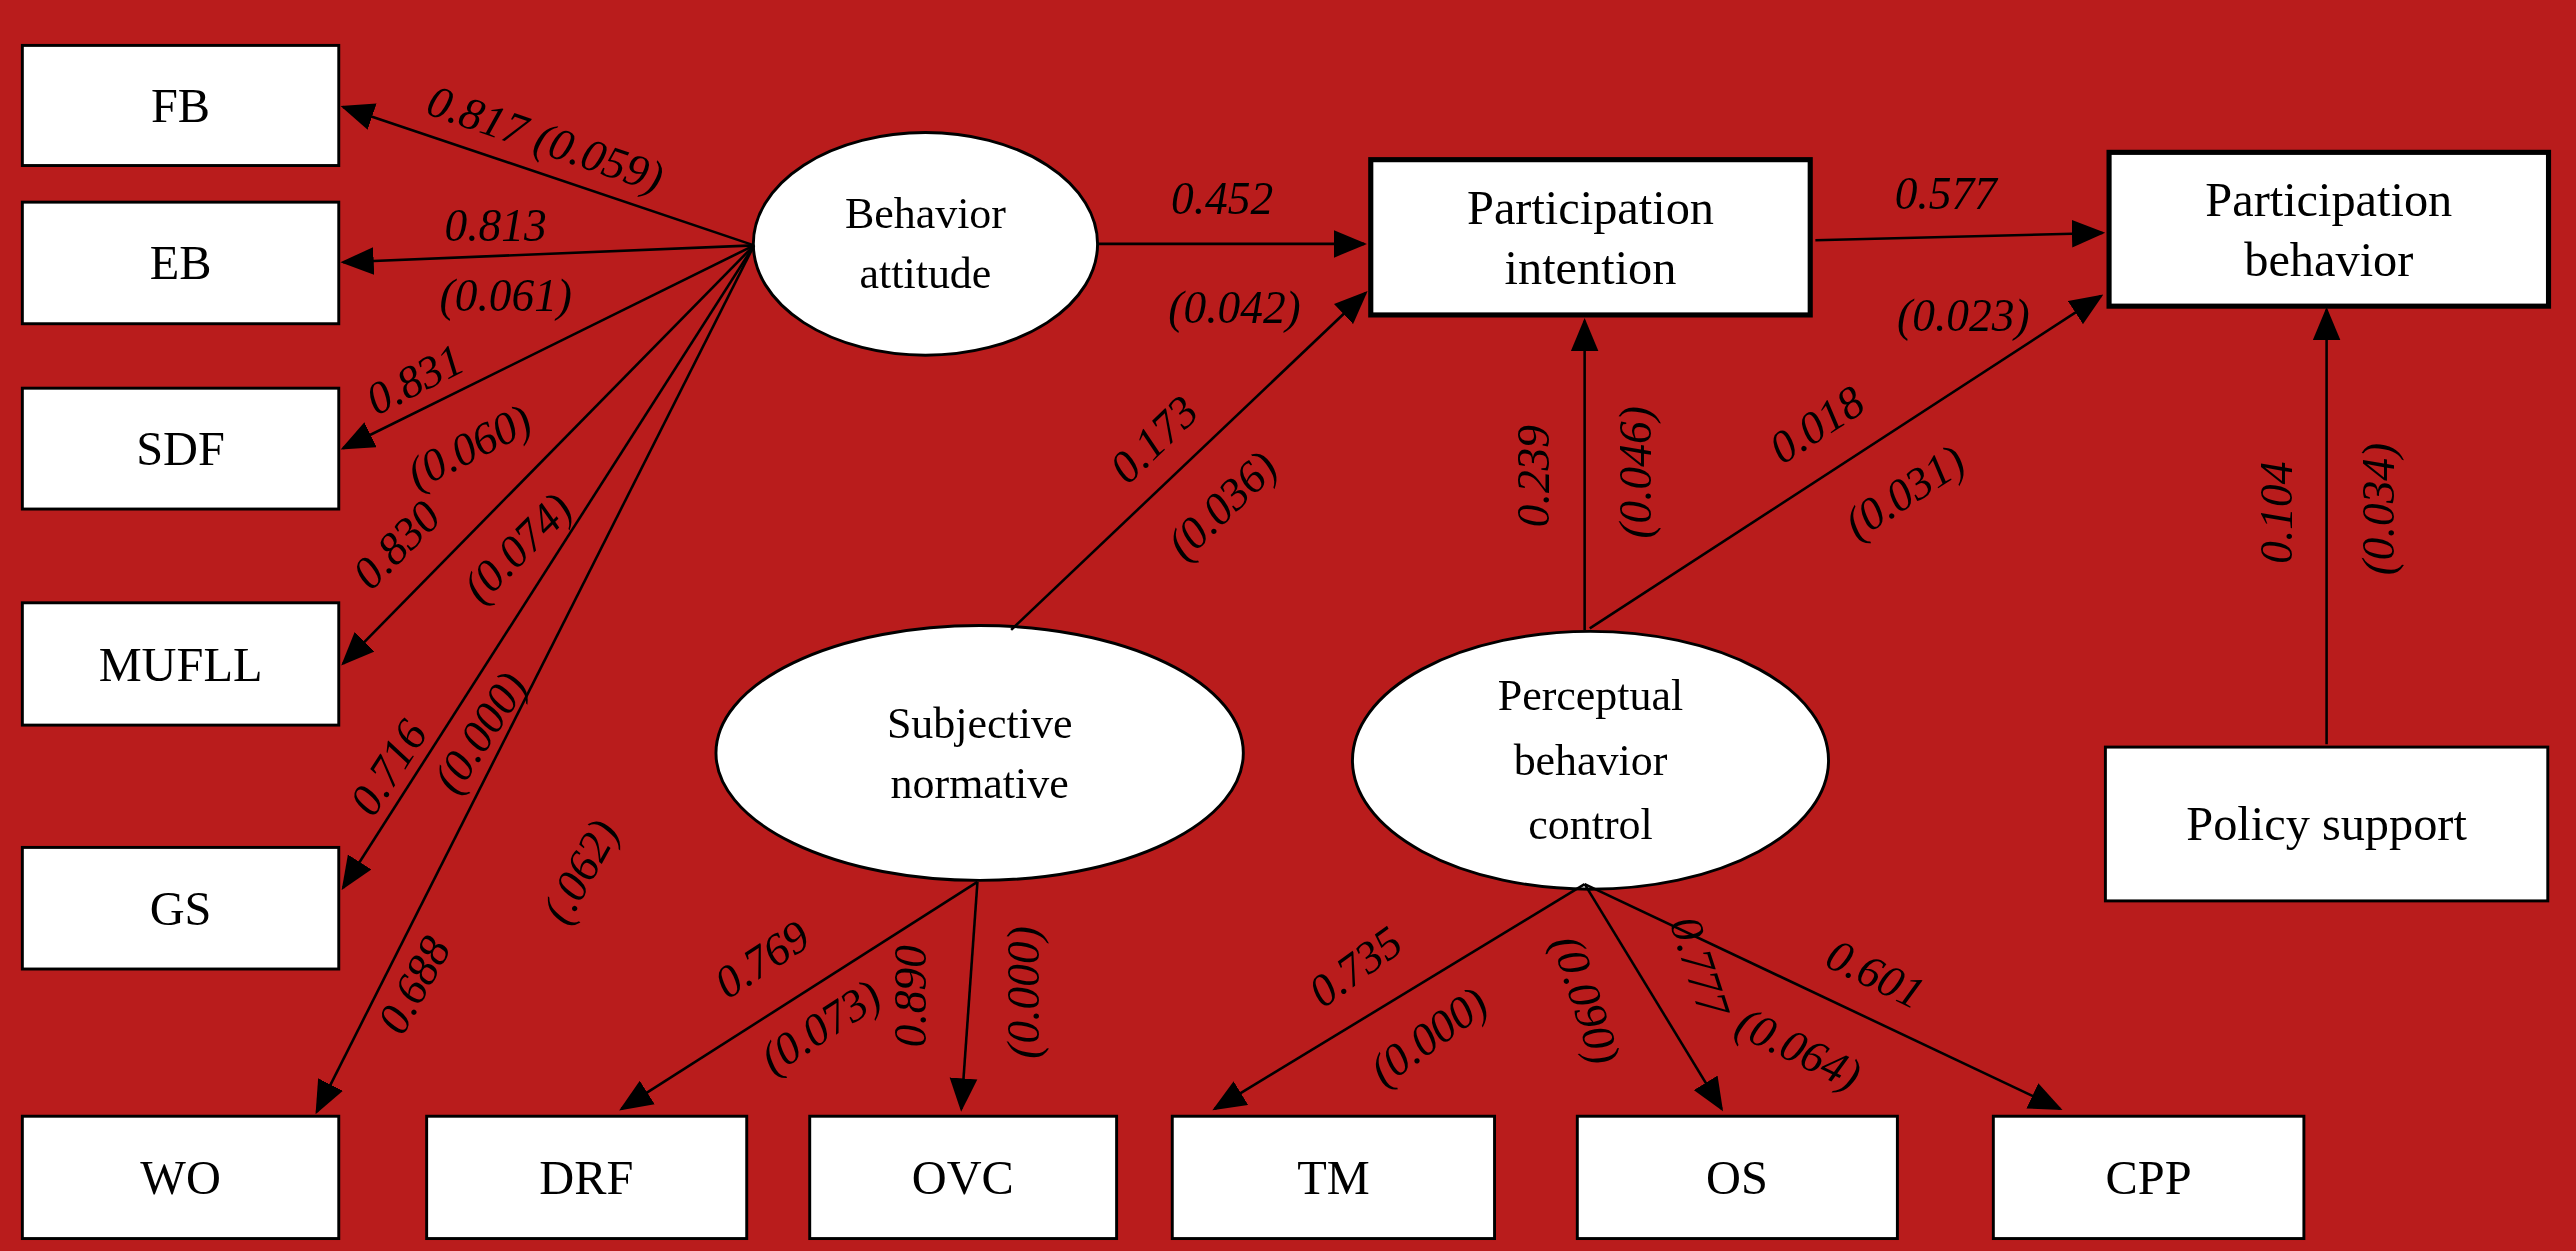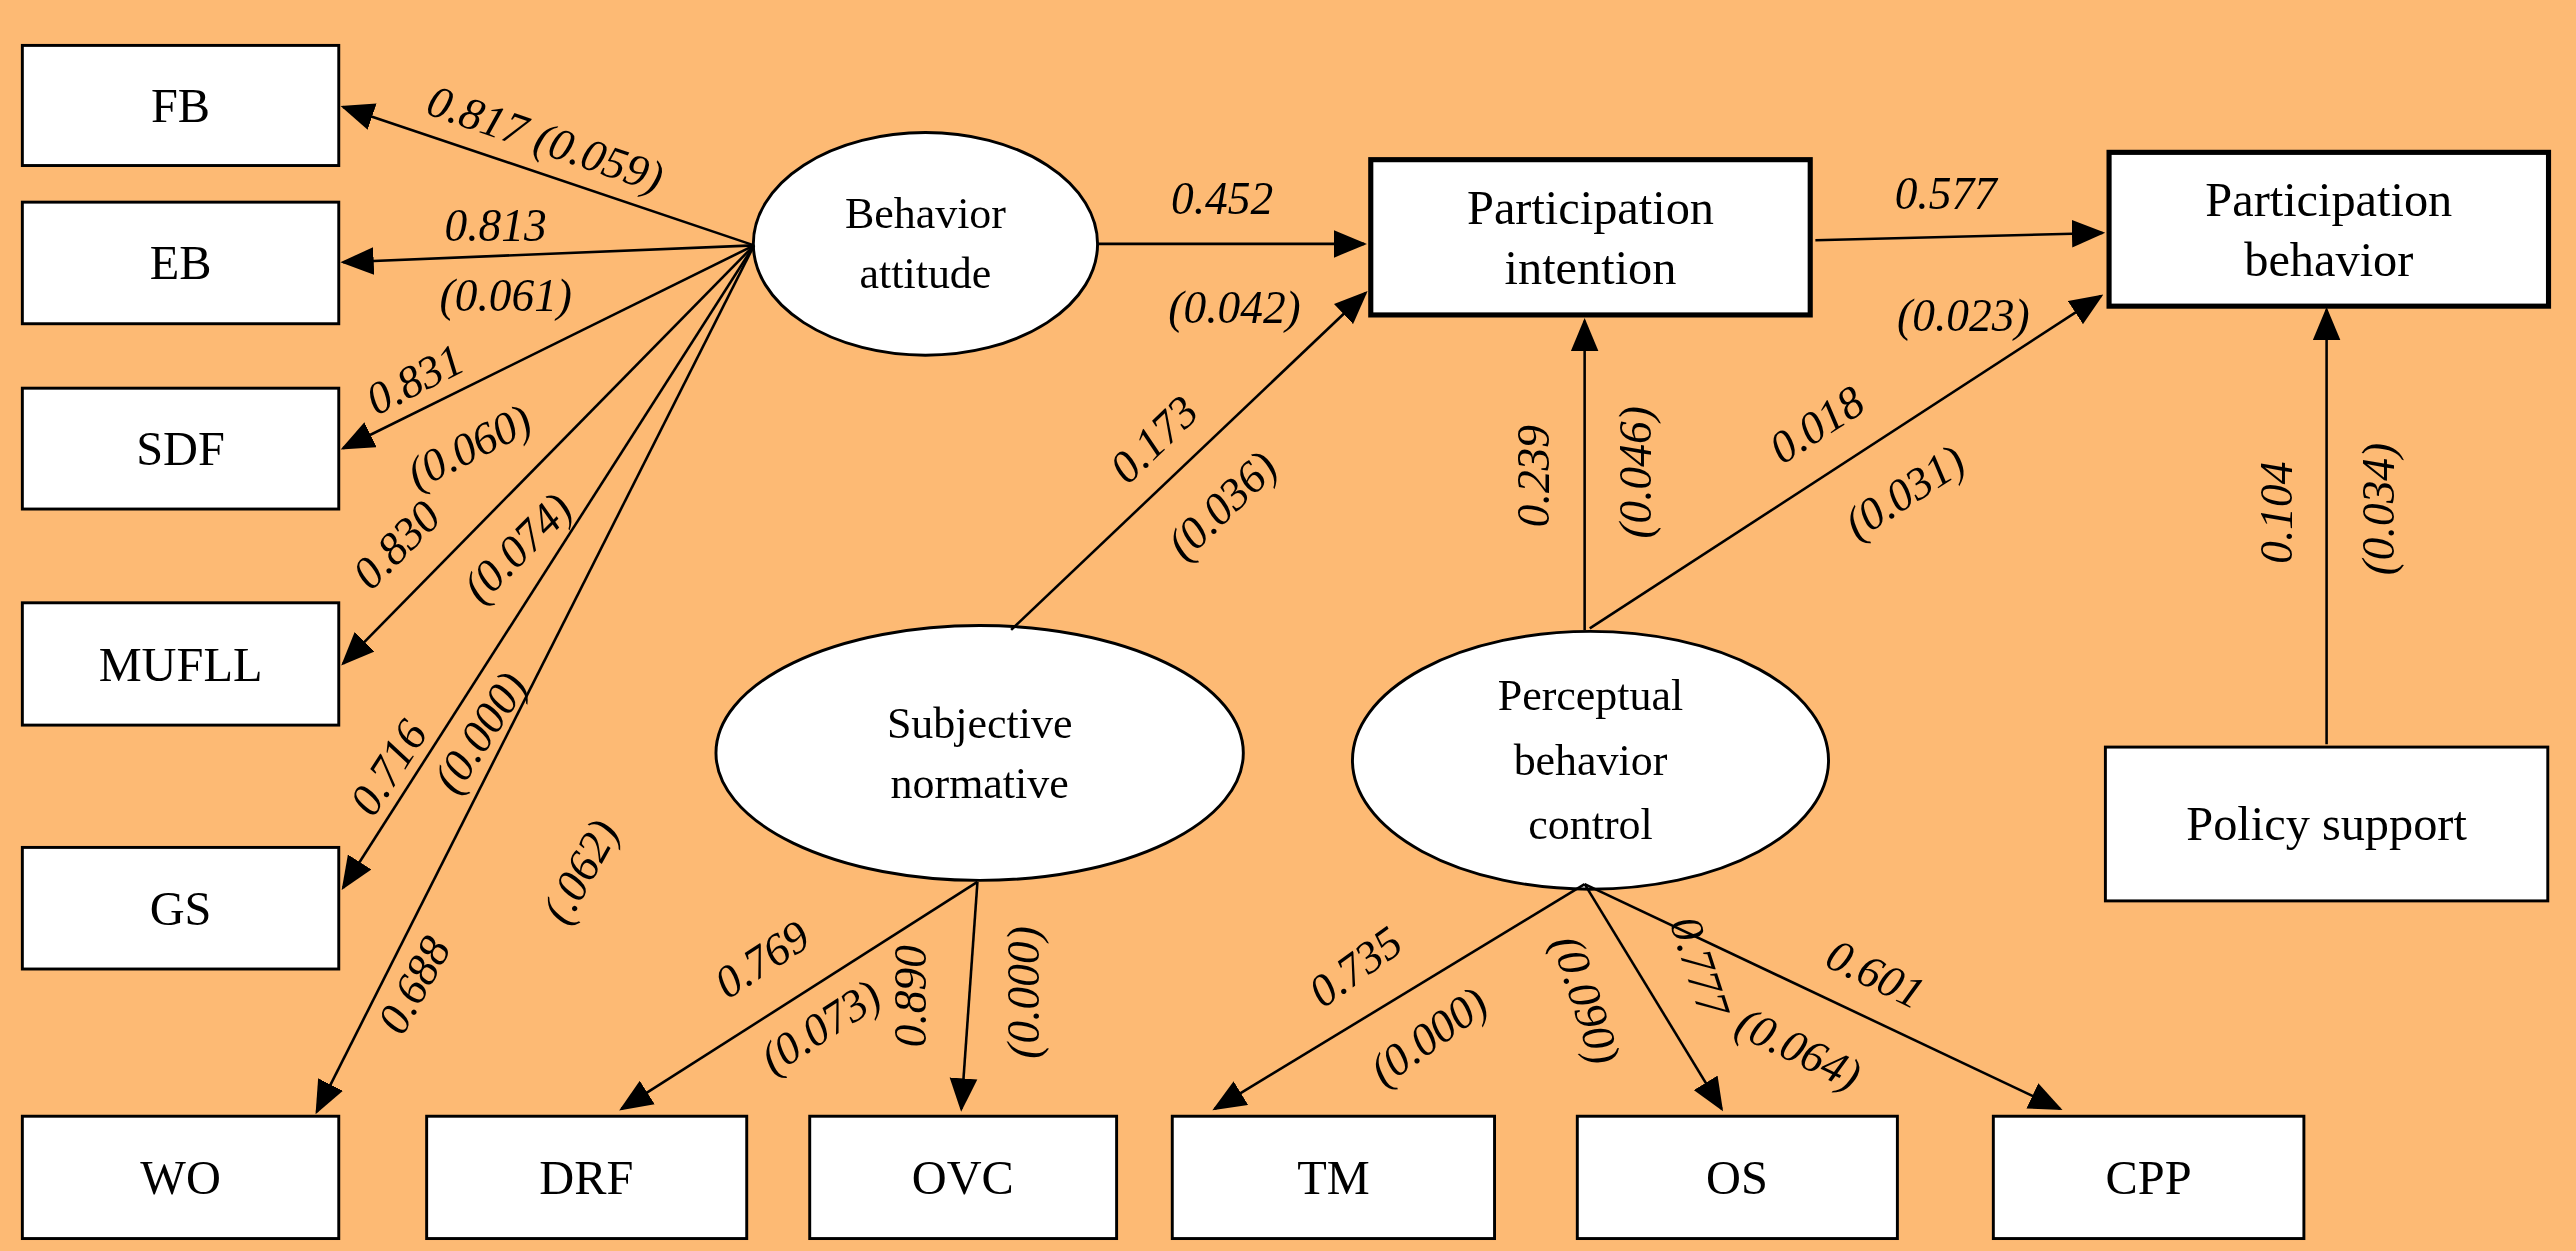--- a/index.html
+++ b/index.html
@@ -1,16 +1,16 @@
 <!DOCTYPE html>
 <html style="font-size:11.7px"><head>
 <meta charset="utf-8">
 <style>
   html,body { margin:0; padding:0; background:#ffffff; }
-  .stage { width:2576px; height:1251px; background:#fdba74; position:relative; }
+  .stage { width:2576px; height:1251px; background:#b91c1c; position:relative; }
   svg text {
     font-family: "Liberation Serif", "DejaVu Serif", serif;
     fill:#000000;
   }
   .box-label   { font-size:66px; }
   .latent-label{ font-size:60px; }
   .coef        { font-size:62px; font-style:italic; }
   rect.node    { fill:#ffffff; stroke:#000000; stroke-width:4; }
   rect.node-bold { fill:#ffffff; stroke:#000000; stroke-width:7; }
   ellipse.latent { fill:#ffffff; stroke:#000000; stroke-width:4; }

